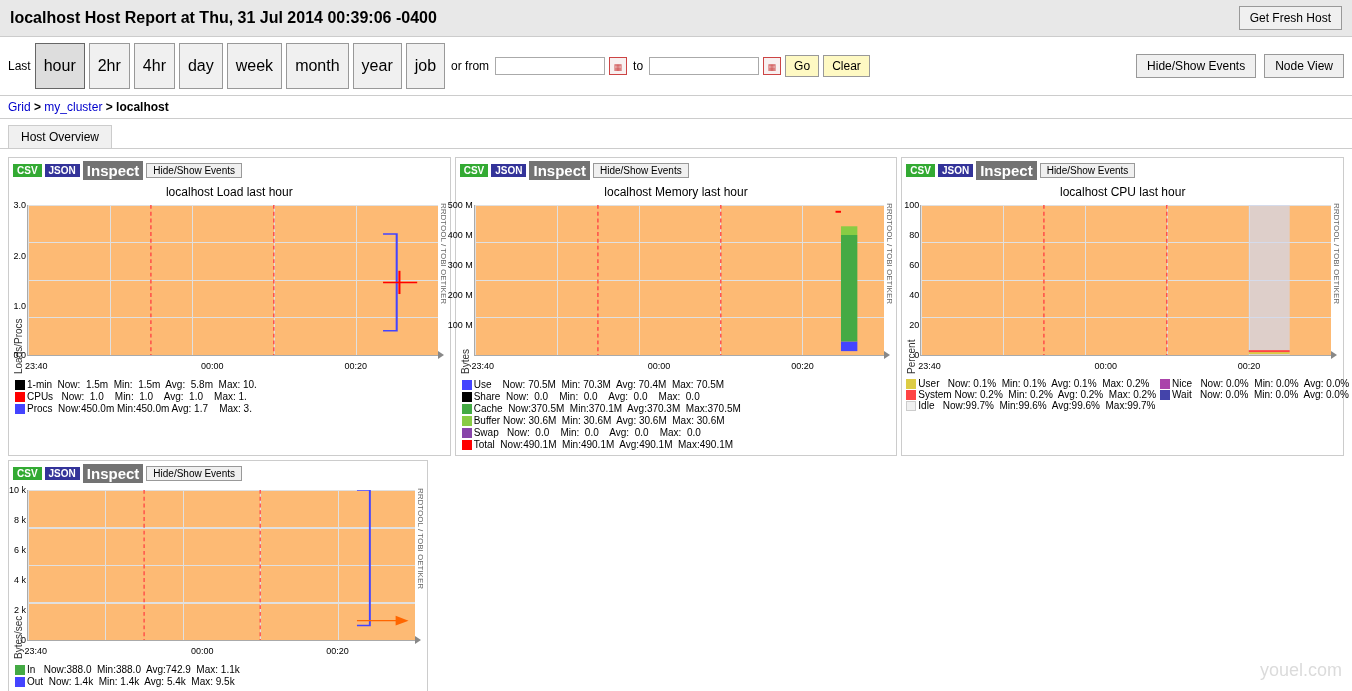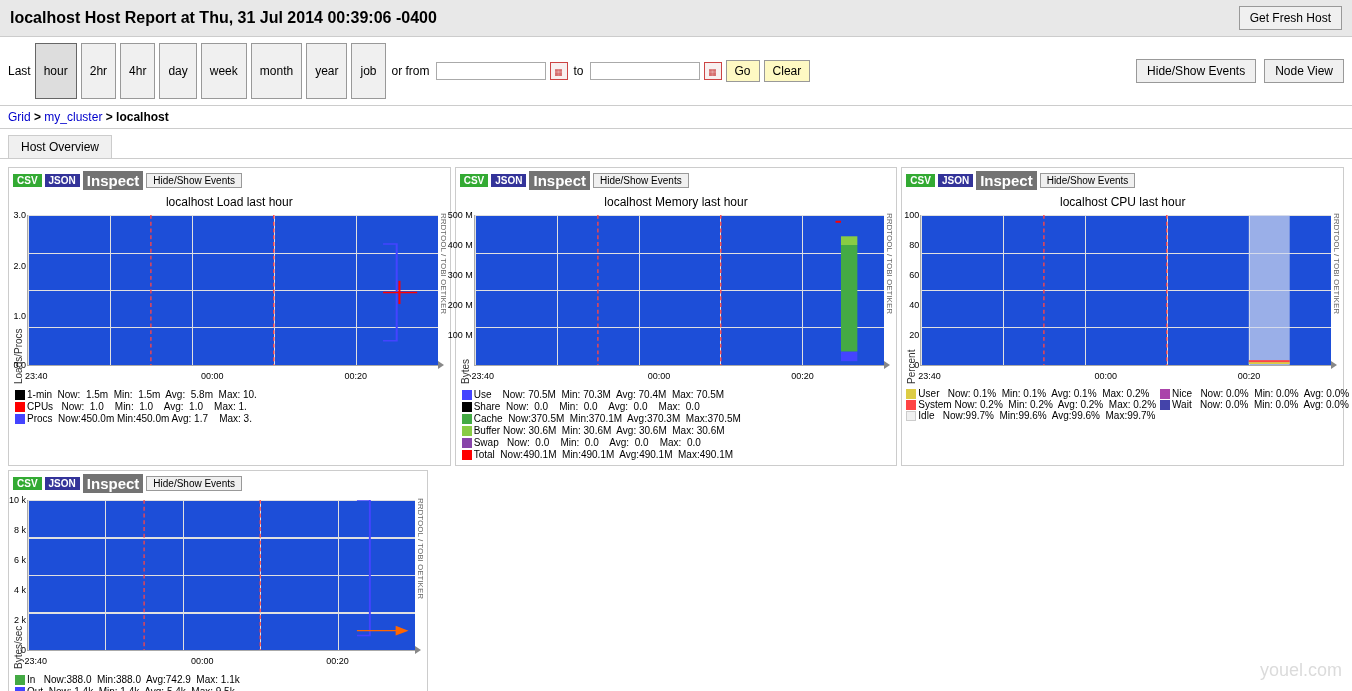--- a/index.html
+++ b/index.html
@@ -2,21 +2,21 @@
 <html><head>
   <meta charset="utf-8">
   <style>
     * { box-sizing: border-box; margin: 0; padding: 0; }
     body { font-family: Arial, sans-serif; font-size: 12px; background: #fff; color: #000; }
 
     #header { background: #e8e8e8; padding: 6px 10px; font-size: 16px; font-weight: bold; display: flex; justify-content: space-between; align-items: center; border-bottom: 1px solid #ccc; }
     #header-title { font-size: 16px; font-weight: bold; }
 
     #toolbar { display: flex; align-items: center; padding: 6px 8px; border-bottom: 1px solid #ccc; gap: 4px; flex-wrap: wrap; }
-    .time-btn { padding: 20px 8px; background: #f0f0f0; border: 1px solid #999; cursor: pointer; font-size: 12px; }
+    .time-btn { padding: 13px 8px; background: #f0f0f0; border: 1px solid #999; cursor: pointer; font-size: 16px; }
     .time-btn.active { background: #ddd; border-color: #666; }
     .date-input { border: 1px solid #aaa; padding: 2px 4px; font-size: 11px; width: 110px; }
     #go-btn, #clear-btn { padding: 3px 8px; background: #fef9c3; border: 1px solid #999; cursor: pointer; font-size: 12px; }
     #hide-show-events-btn, #node-view-btn { padding: 4px 10px; background: #f0f0f0; border: 1px solid #999; cursor: pointer; font-size: 12px; margin-left: 4px; }
 
     #breadcrumb { padding: 4px 8px; border-bottom: 1px solid #ccc; font-size: 12px; }
     #breadcrumb a { color: #0000cc; text-decoration: none; }
     #breadcrumb span { font-weight: bold; }
 
     #charts-container { padding: 4px 8px; }
@@ -26,21 +26,21 @@
 
     .chart-toolbar { display: flex; align-items: center; gap: 3px; padding: 3px 4px; }
     .tag-csv { background: #3a3; color: #fff; padding: 1px 4px; font-size: 10px; font-weight: bold; cursor: pointer; }
     .tag-json { background: #339; color: #fff; padding: 1px 4px; font-size: 10px; font-weight: bold; cursor: pointer; }
     .tag-inspect { background: #737373; color: #fff; padding: 1px 4px; font-size: 15px; font-weight: bold; cursor: pointer; text-align: center; }
     .tag-hide-show { background: #f0f0f0; border: 1px solid #999; padding: 1px 6px; font-size: 10px; cursor: pointer; }
     .chart-title { text-align: center; font-size: 12px; padding: 2px 0; }
 
     .chart-inner { display: flex; height: 175px; }
     .y-axis-label { writing-mode: vertical-rl; transform: rotate(180deg); font-size: 10px; padding: 2px; display: flex; align-items: center; white-space: nowrap; color: #333; width: 18px; }
-    .chart-plot { flex: 1; position: relative; border-left: 1px solid #aaa; border-bottom: 1px solid #aaa; margin: 4px 4px 20px 0; background: #1d4ed8; padding-left: 42px; }
+    .chart-plot { flex: 1; position: relative; border-left: 1px solid #aaa; border-bottom: 1px solid #aaa; margin: 4px 4px 20px 0; background: #fdba74; padding-left: 42px; }
 
     
     .chart-plot::before {
       content: '';
       position: absolute;
       top: 0; left: 0; right: 0; bottom: 0;
       background-image:
         repeating-linear-gradient(to right, #e0e0e0 0, #e0e0e0 1px, transparent 1px, transparent 20%),
         repeating-linear-gradient(to bottom, #e0e0e0 0, #e0e0e0 1px, transparent 1px, transparent 25%);
     }

